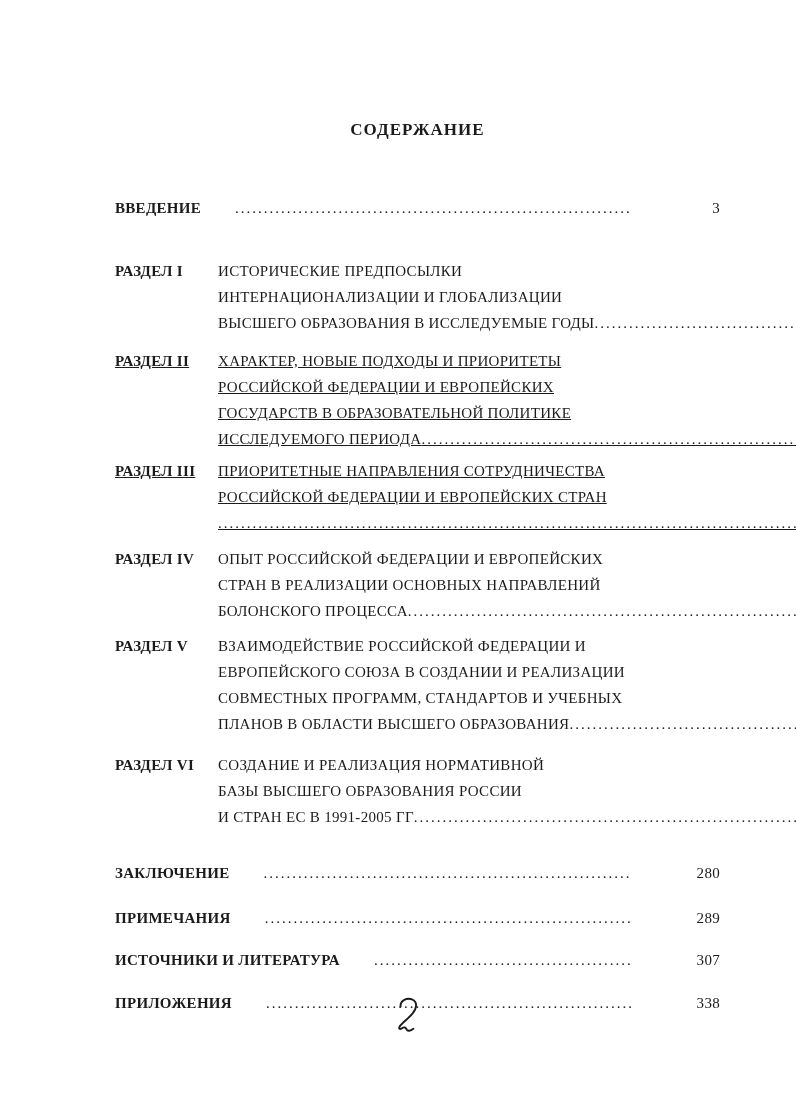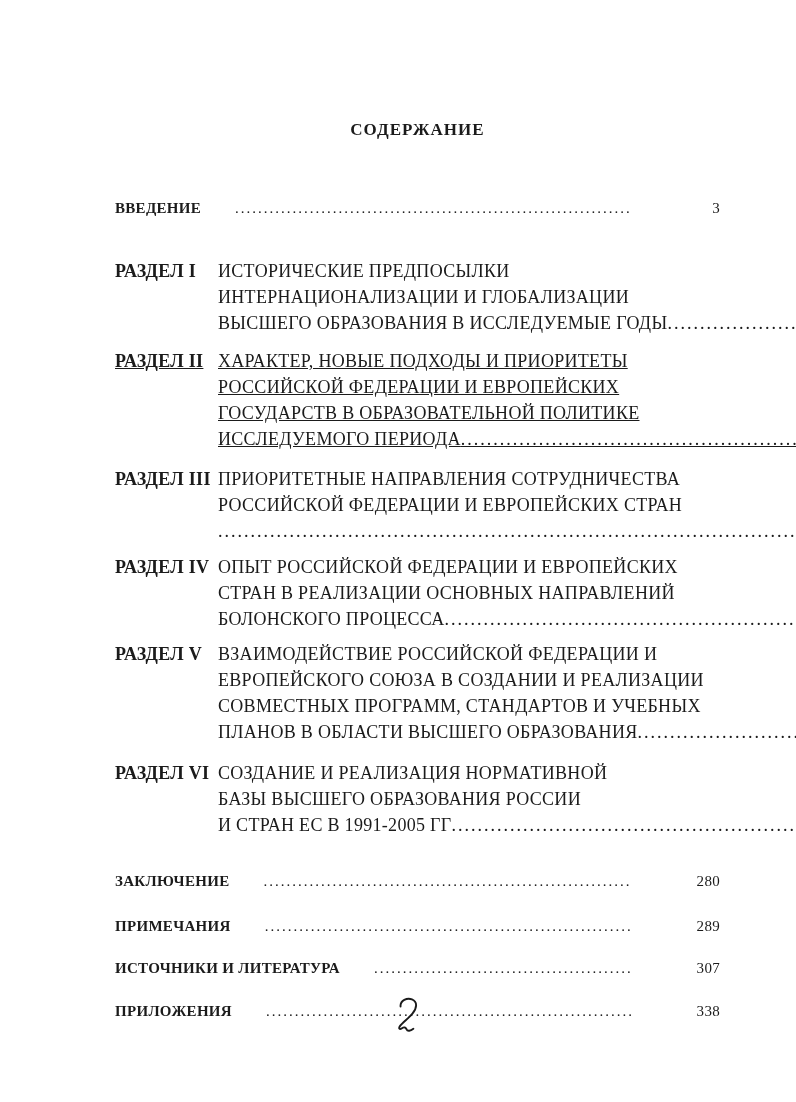--- a/index.html
+++ b/index.html
@@ -47,33 +47,33 @@
     flex: 0 0 auto;
     min-width: 34px;
     padding-left: 20px;
     text-align: right;
     white-space: nowrap;
   }
   
   .section {
     display: grid;
     grid-template-columns: 103px 1fr;
-    font-size: 18px;
+    font-size: 15px;
     line-height: 26px;
     letter-spacing: 0.3px;
   }
   .sec-label { font-weight: bold; white-space: nowrap; }
   .sec-line { white-space: nowrap; }
   .sec-line.last { display: flex; align-items: baseline; white-space: nowrap; }
   .sec-line.last > span:first-child { flex: 0 0 auto; }
 
   .m-intro { margin-top: 54px; }
   .m-sec1  { margin-top: 37px; }
   .m-sec2  { margin-top: 12px; text-decoration: underline; }
-  .m-sec3  { margin-top: 14px; }
+  .m-sec3  { margin-top: 6px; text-decoration: underline; }
   .m-sec4  { margin-top: 10px; }
   .m-sec5  { margin-top: 9px; }
   .m-sec6  { margin-top: 15px; }
   .m-back1 { margin-top: 30px; }
   .m-back2 { margin-top: 19px; }
   .m-back3 { margin-top: 16px; }
   .m-back4 { margin-top: 17px; align-items: center; }
 
   .handwritten {
     position: absolute;

